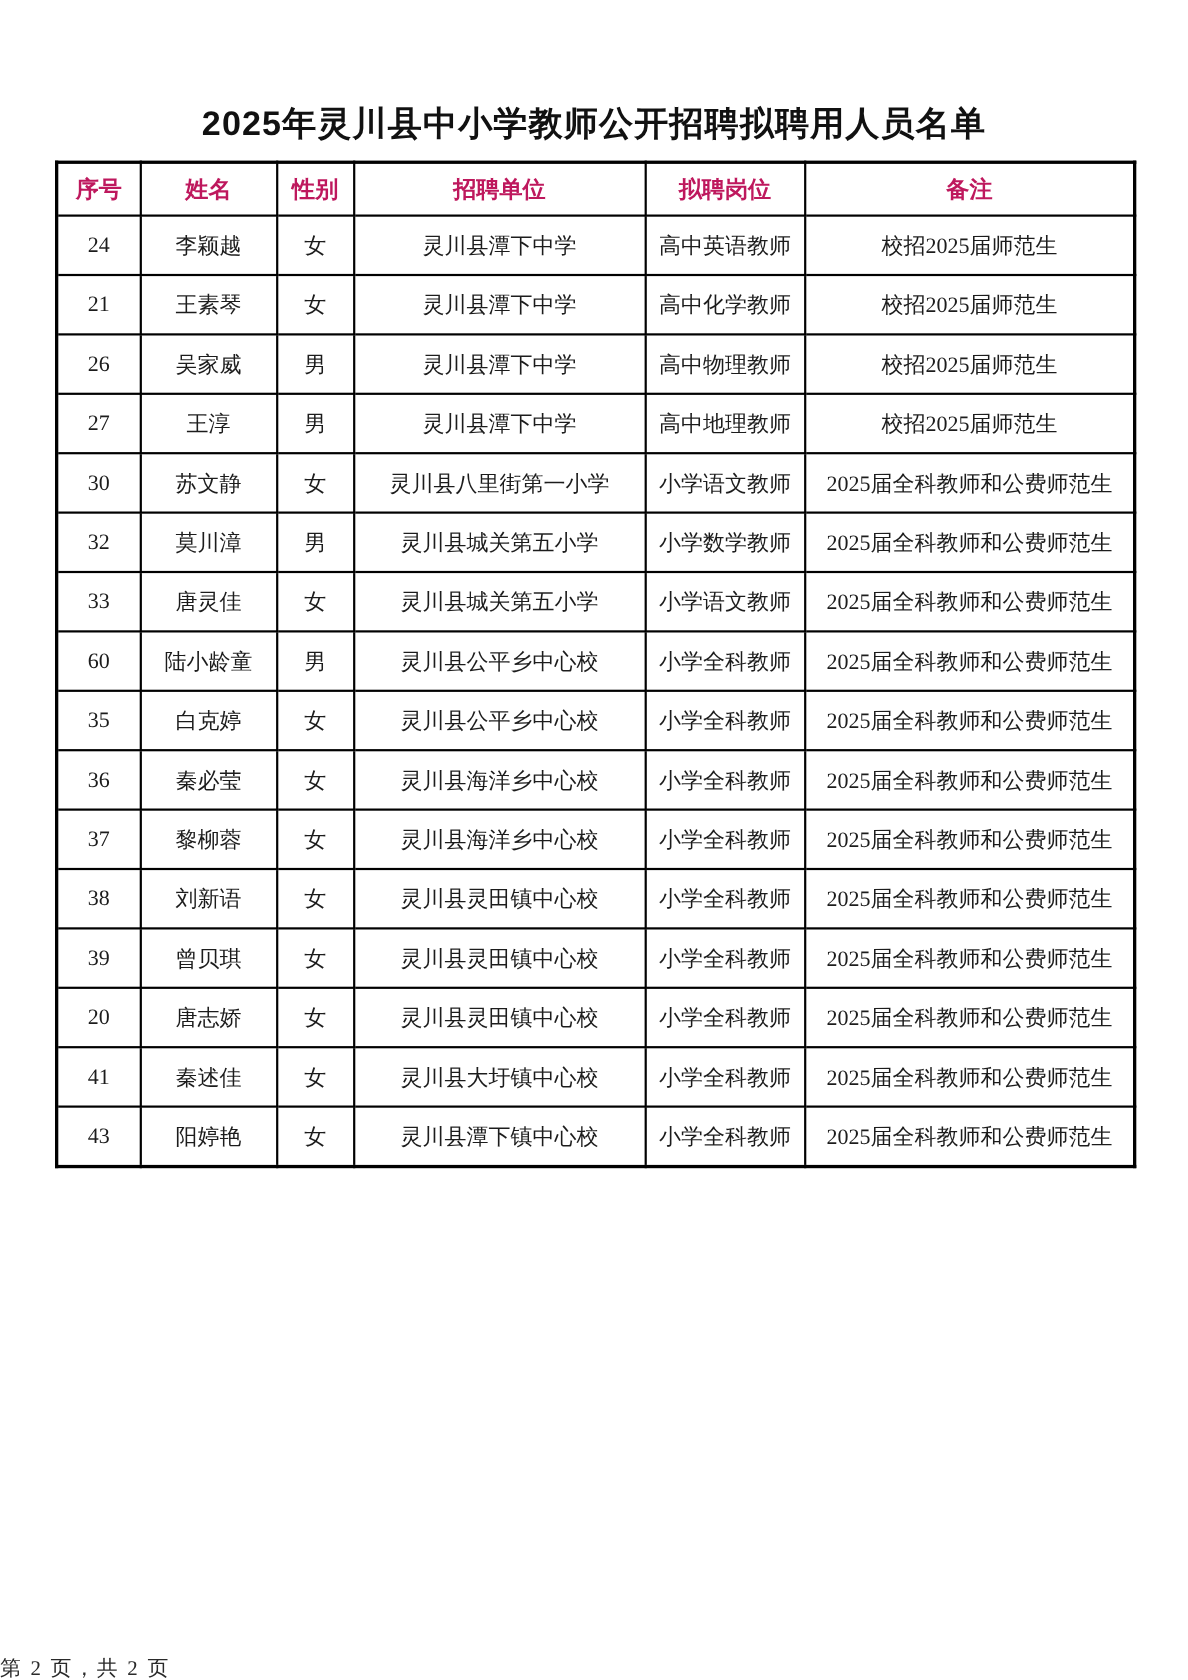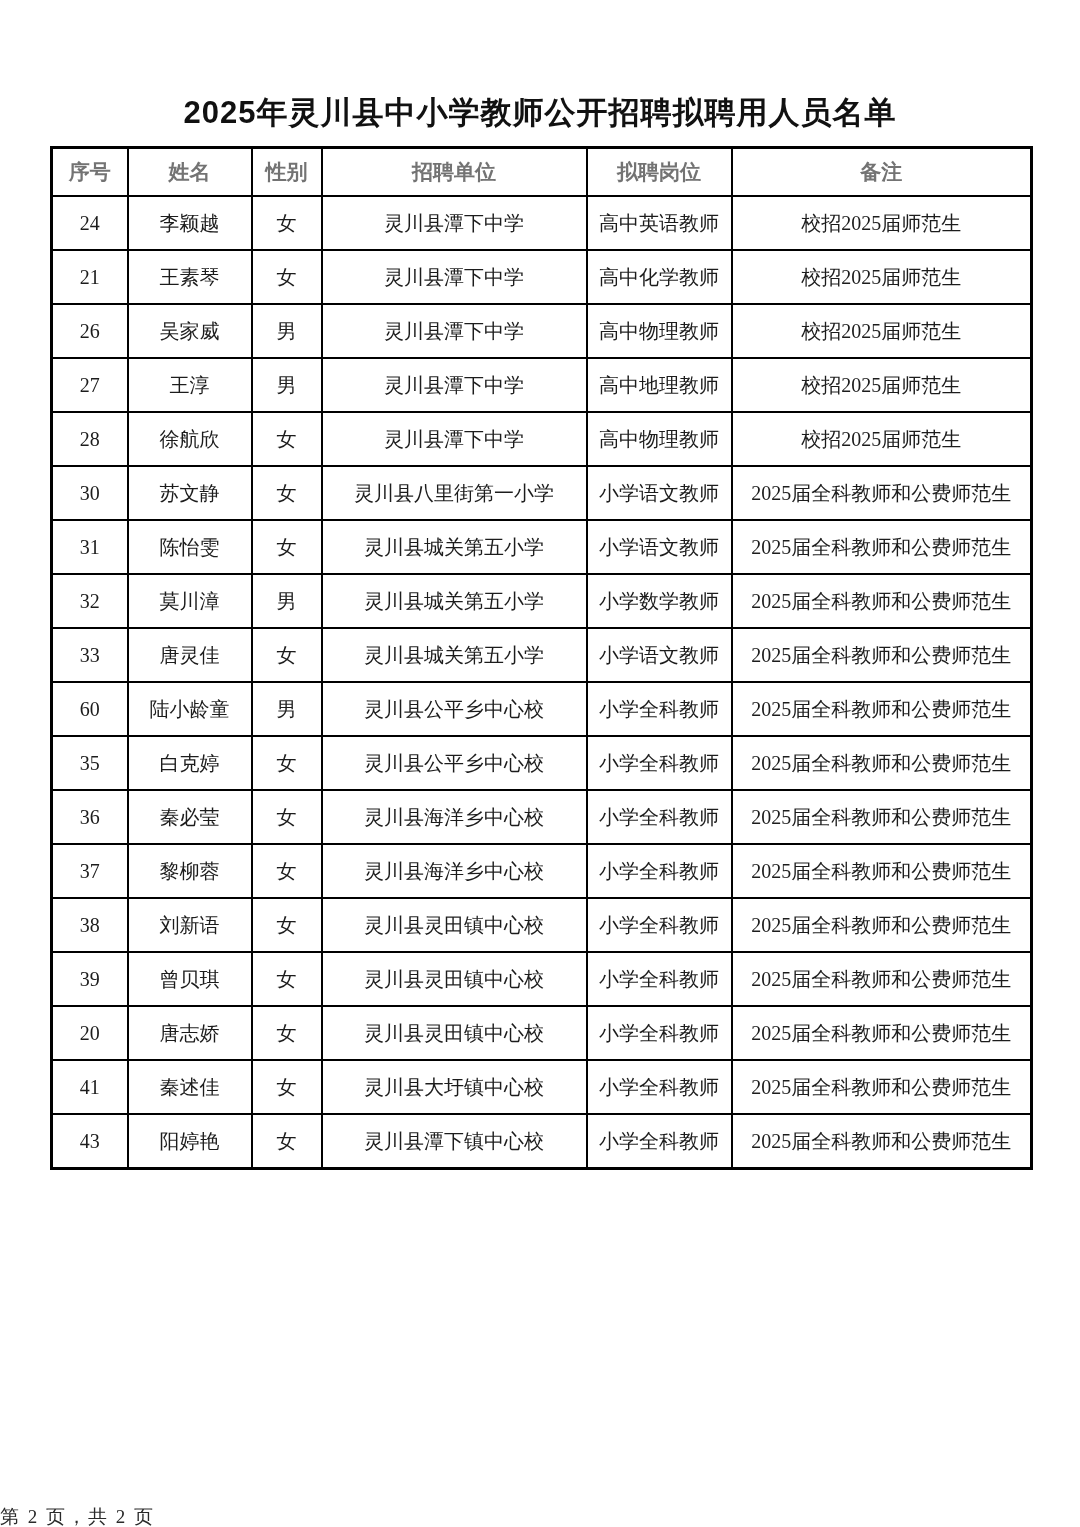--- a/index.html
+++ b/index.html
@@ -41,21 +41,21 @@
     text-align: center;
     vertical-align: middle;
     padding: 0 4px;
     overflow: hidden;
     white-space: nowrap;
   }
   table.roster th {
     height: 46px;
     font-size: 21px;
     font-weight: 700;
-    color: #737373;
+    color: #be185d;
   }
   table.roster td {
     height: 52px;
     font-size: 20px;
     font-weight: 400;
     color: #1c1c1c;
   }
   .col-no      { width: 76px;  }
   .col-name    { width: 124px; }
   .col-gender  { width: 70px;  }
@@ -126,60 +126,44 @@
         </tr>
         <tr>
           <td>27</td>
           <td>王淳</td>
           <td>男</td>
           <td>灵川县潭下中学</td>
           <td>高中地理教师</td>
           <td>校招2025届师范生</td>
         </tr>
         <tr>
-          <td>28</td>
-          <td>徐航欣</td>
-          <td>女</td>
-          <td>灵川县潭下中学</td>
-          <td>高中物理教师</td>
-          <td>校招2025届师范生</td>
-        </tr>
-        <tr>
           <td>30</td>
           <td>苏文静</td>
           <td>女</td>
           <td>灵川县八里街第一小学</td>
           <td>小学语文教师</td>
           <td>2025届全科教师和公费师范生</td>
         </tr>
         <tr>
-          <td>31</td>
-          <td>陈怡雯</td>
+          <td>32</td>
+          <td>莫川漳</td>
+          <td>男</td>
+          <td>灵川县城关第五小学</td>
+          <td>小学数学教师</td>
+          <td>2025届全科教师和公费师范生</td>
+        </tr>
+        <tr>
+          <td>33</td>
+          <td>唐灵佳</td>
           <td>女</td>
           <td>灵川县城关第五小学</td>
           <td>小学语文教师</td>
           <td>2025届全科教师和公费师范生</td>
         </tr>
         <tr>
-          <td>32</td>
-          <td>莫川漳</td>
-          <td>男</td>
-          <td>灵川县城关第五小学</td>
-          <td>小学数学教师</td>
-          <td>2025届全科教师和公费师范生</td>
-        </tr>
-        <tr>
-          <td>33</td>
-          <td>唐灵佳</td>
-          <td>女</td>
-          <td>灵川县城关第五小学</td>
-          <td>小学语文教师</td>
-          <td>2025届全科教师和公费师范生</td>
-        </tr>
-        <tr>
           <td>60</td>
           <td>陆小龄童</td>
           <td>男</td>
           <td>灵川县公平乡中心校</td>
           <td>小学全科教师</td>
           <td>2025届全科教师和公费师范生</td>
         </tr>
         <tr>
           <td>35</td>
           <td>白克婷</td>

